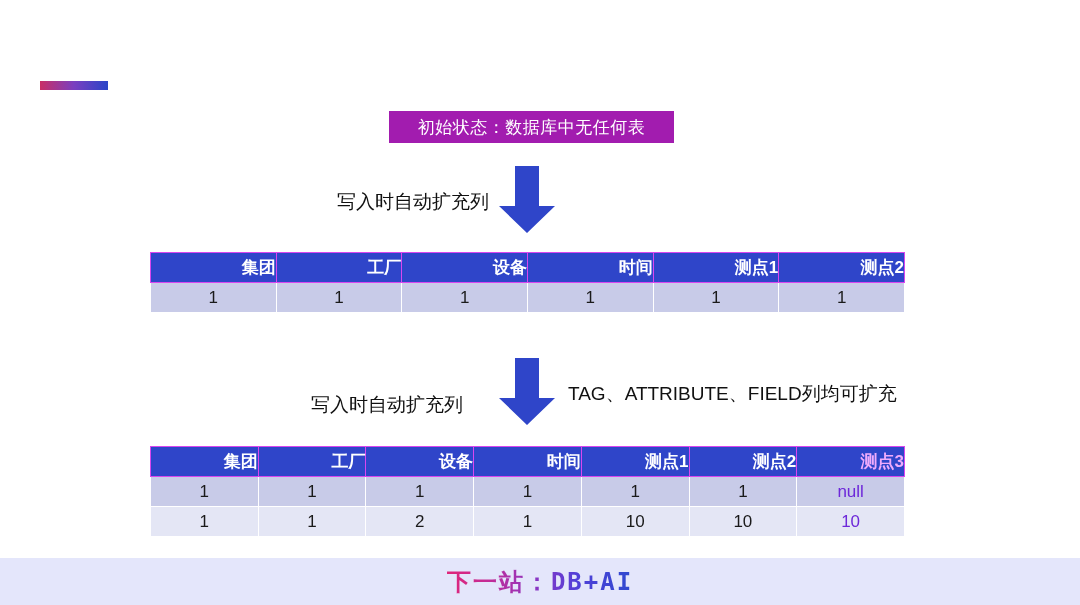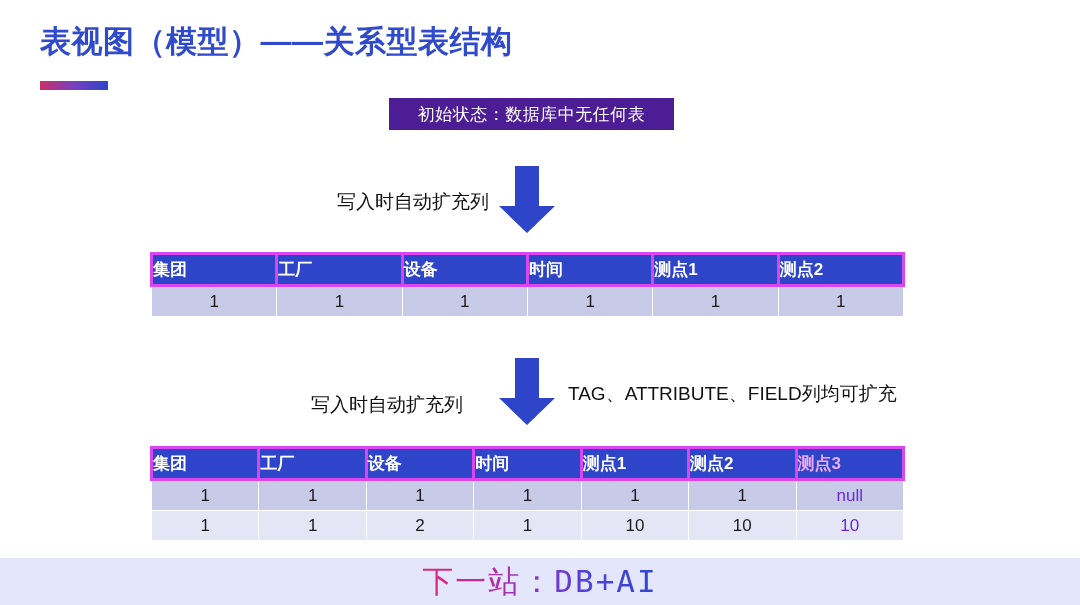--- a/index.html
+++ b/index.html
@@ -44,24 +44,24 @@
     top: 81px;
     width: 68px;
     height: 9px;
     background: linear-gradient(90deg, #c92f66 0%, #7a3fc0 50%, #2a45c8 100%);
   }
 
   
   #initial-state-banner {
     position: absolute;
     left: 389px;
-    top: 98px;
+    top: 111px;
     width: 285px;
     height: 32px;
-    background: #4c1d95;
+    background: #a21caf;
     color: #ffffff;
     font-size: 17px;
     display: flex;
     align-items: center;
     justify-content: center;
     letter-spacing: 0.5px;
   }
 
   
   #step1-label {
@@ -102,22 +102,22 @@
     border-collapse: collapse;
     table-layout: fixed;
     background: #ffffff;
   }
   .data-table th {
     background: #2f45c9;
     color: #ffffff;
     font-size: 17px;
     font-weight: bold;
     height: 29px;
-    text-align: left;
-    border: 3px solid #d946ef;
+    text-align: right;
+    border: 1px solid #d946ef;
     padding: 0;
   }
   .data-table th.accent {
     color: #f0abfc;
   }
   .data-table td {
     font-size: 17px;
     color: #1a1a1a;
     height: 29px;
     text-align: center;
@@ -146,40 +146,37 @@
     left: 0;
     top: 558px;
     width: 1080px;
     height: 47px;
     background: #e4e6fb;
     display: flex;
     align-items: center;
     justify-content: center;
   }
   #footer-text {
-    font-size: 31px;
-    font-weight: normal;
+    font-size: 24px;
+    font-weight: bold;
     letter-spacing: 2px;
     font-family: "DejaVu Sans Mono", "Liberation Mono", monospace;
     background: linear-gradient(90deg, #e0257a 0%, #c42c96 22%, #8a36c4 48%, #5140d8 70%, #2f49cf 100%);
     -webkit-background-clip: text;
     background-clip: text;
     color: transparent;
     -webkit-text-fill-color: transparent;
     white-space: nowrap;
   }
 </style>
 </head>
 <body>
 
 <div id="slide">
 
-  <div id="title-block">
-    <div id="page-title">表视图（模型）——关系型表结构</div>
-  </div>
   <div id="title-accent-bar"></div>
 
   <div id="initial-state-banner">初始状态：数据库中无任何表</div>
 
   <div id="step1-label">写入时自动扩充列</div>
   <svg id="arrow-1" class="down-arrow" width="58" height="68" viewBox="0 0 58 68">
     <polygon points="17,0 41,0 41,40 57,40 29,67 1,40 17,40" fill="#2f45c9"></polygon>
   </svg>
 
   <table id="table-1" class="data-table">

